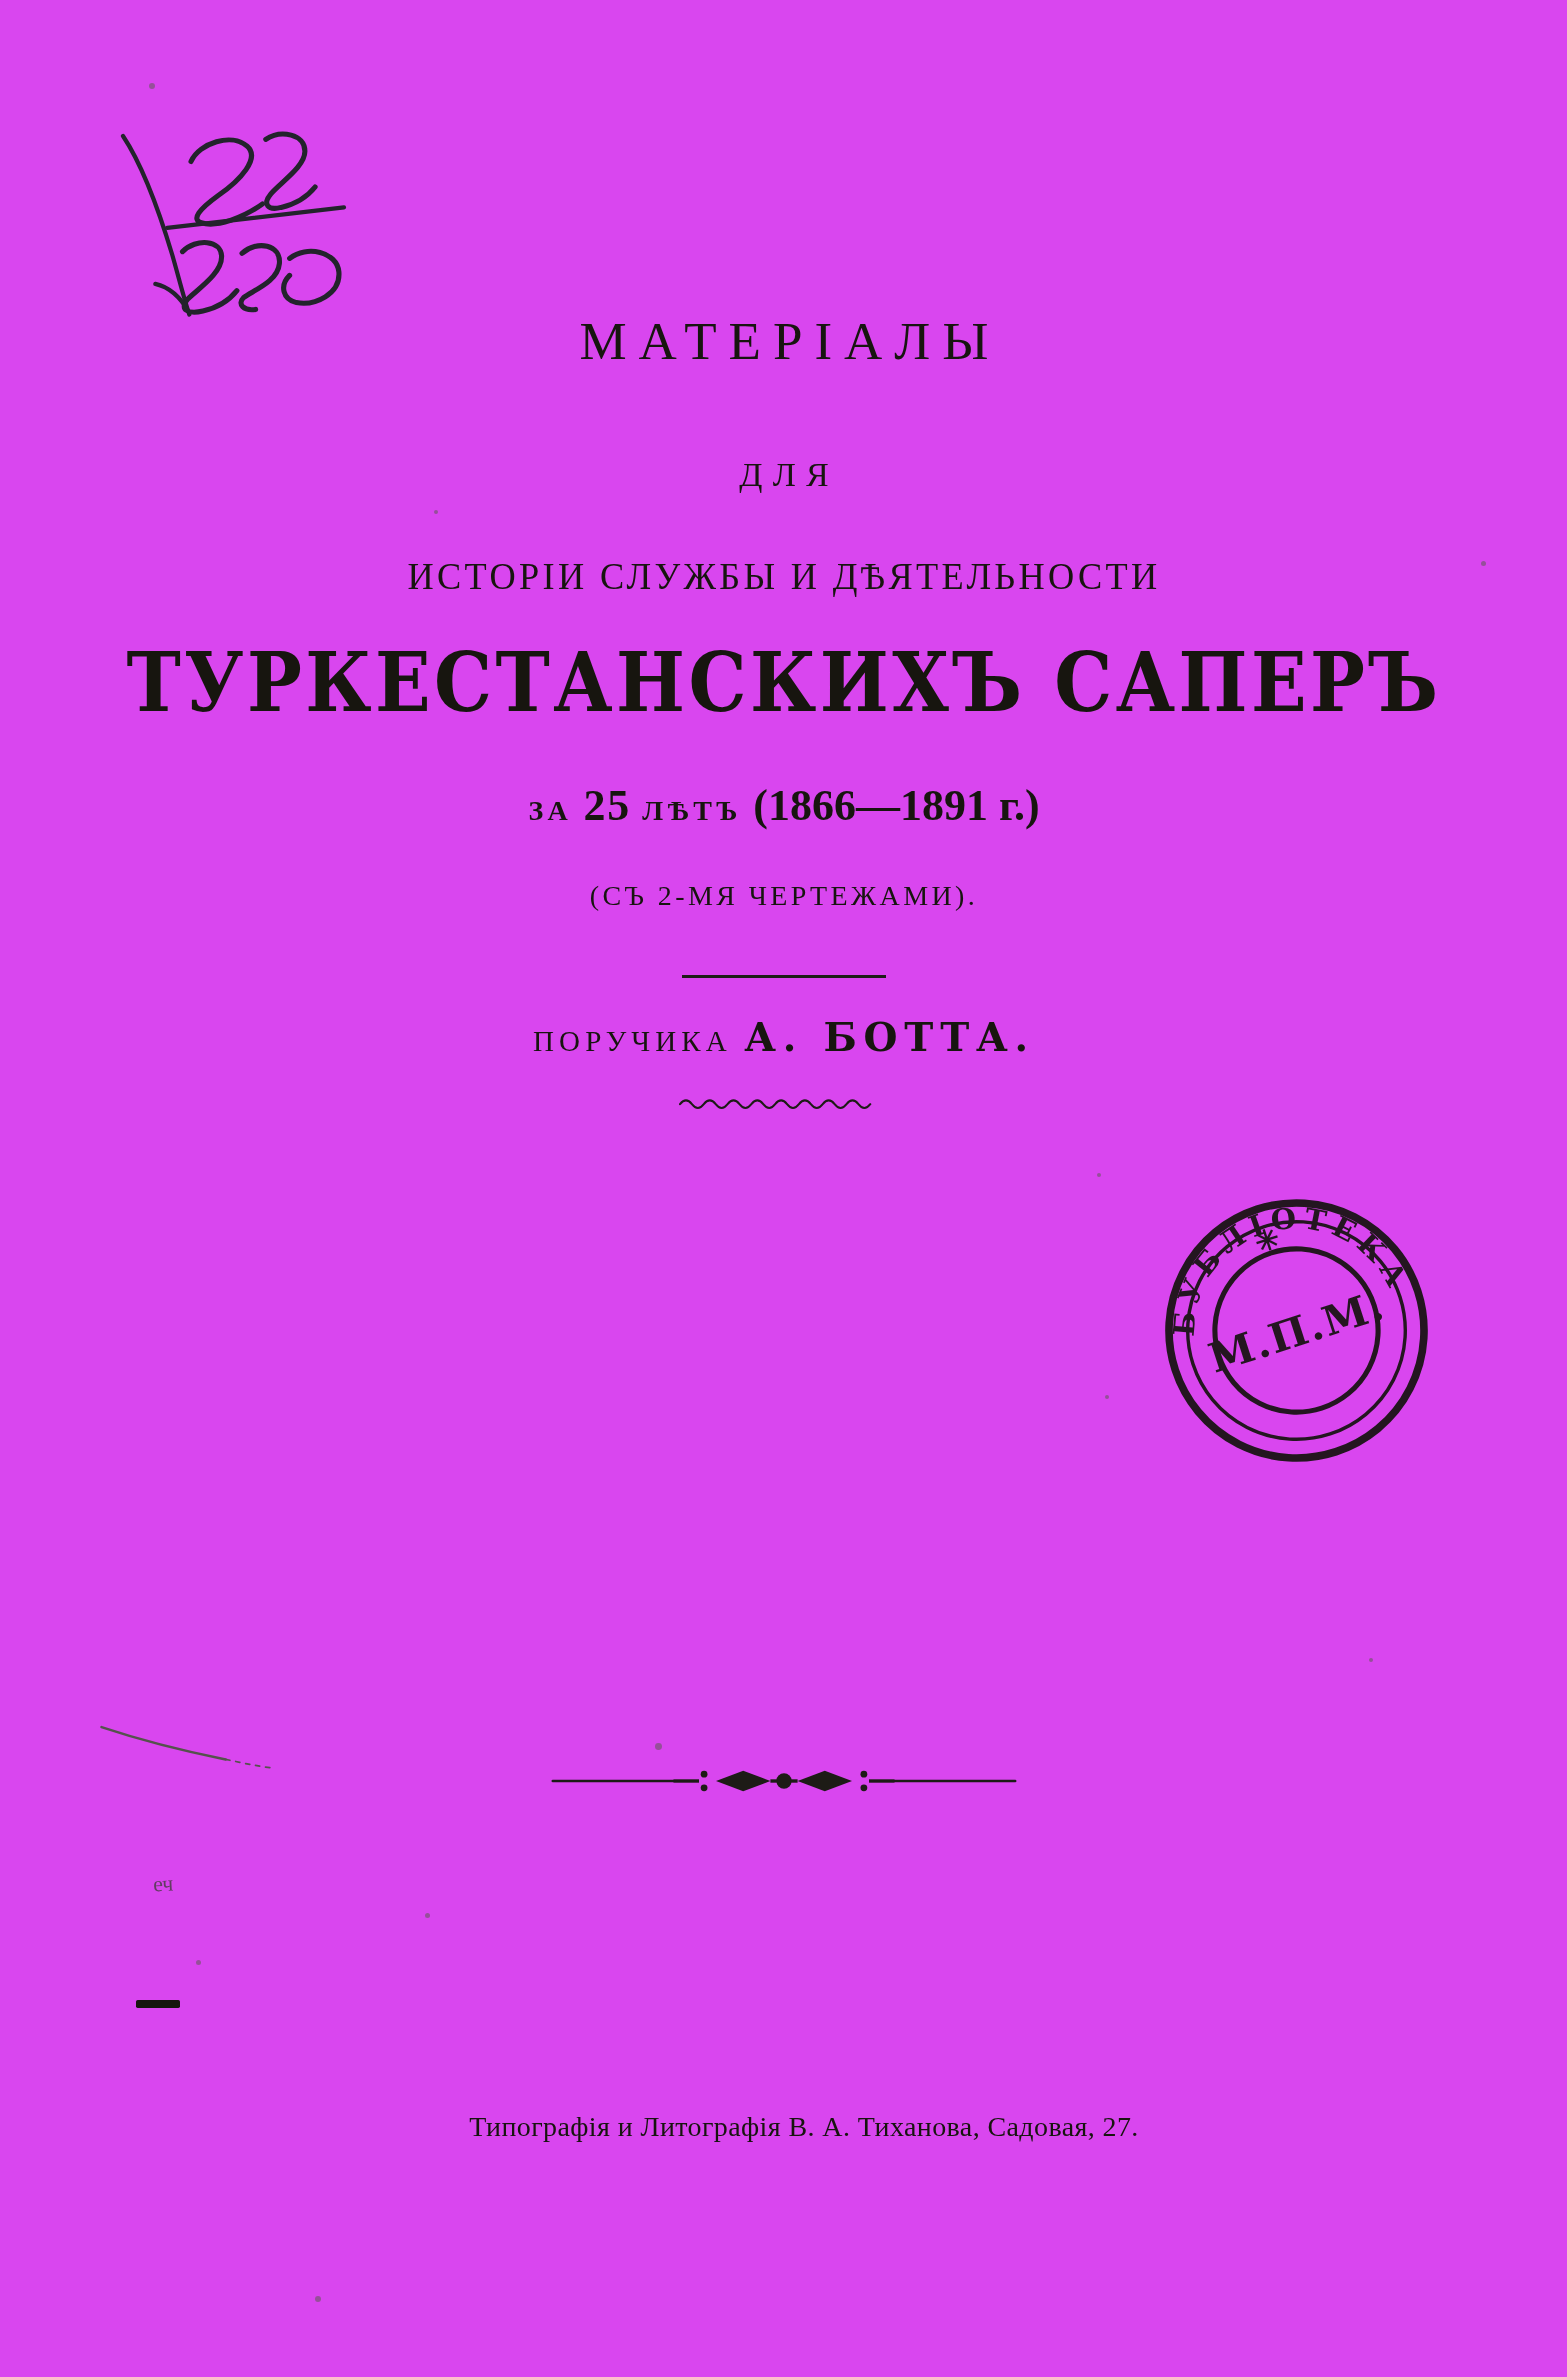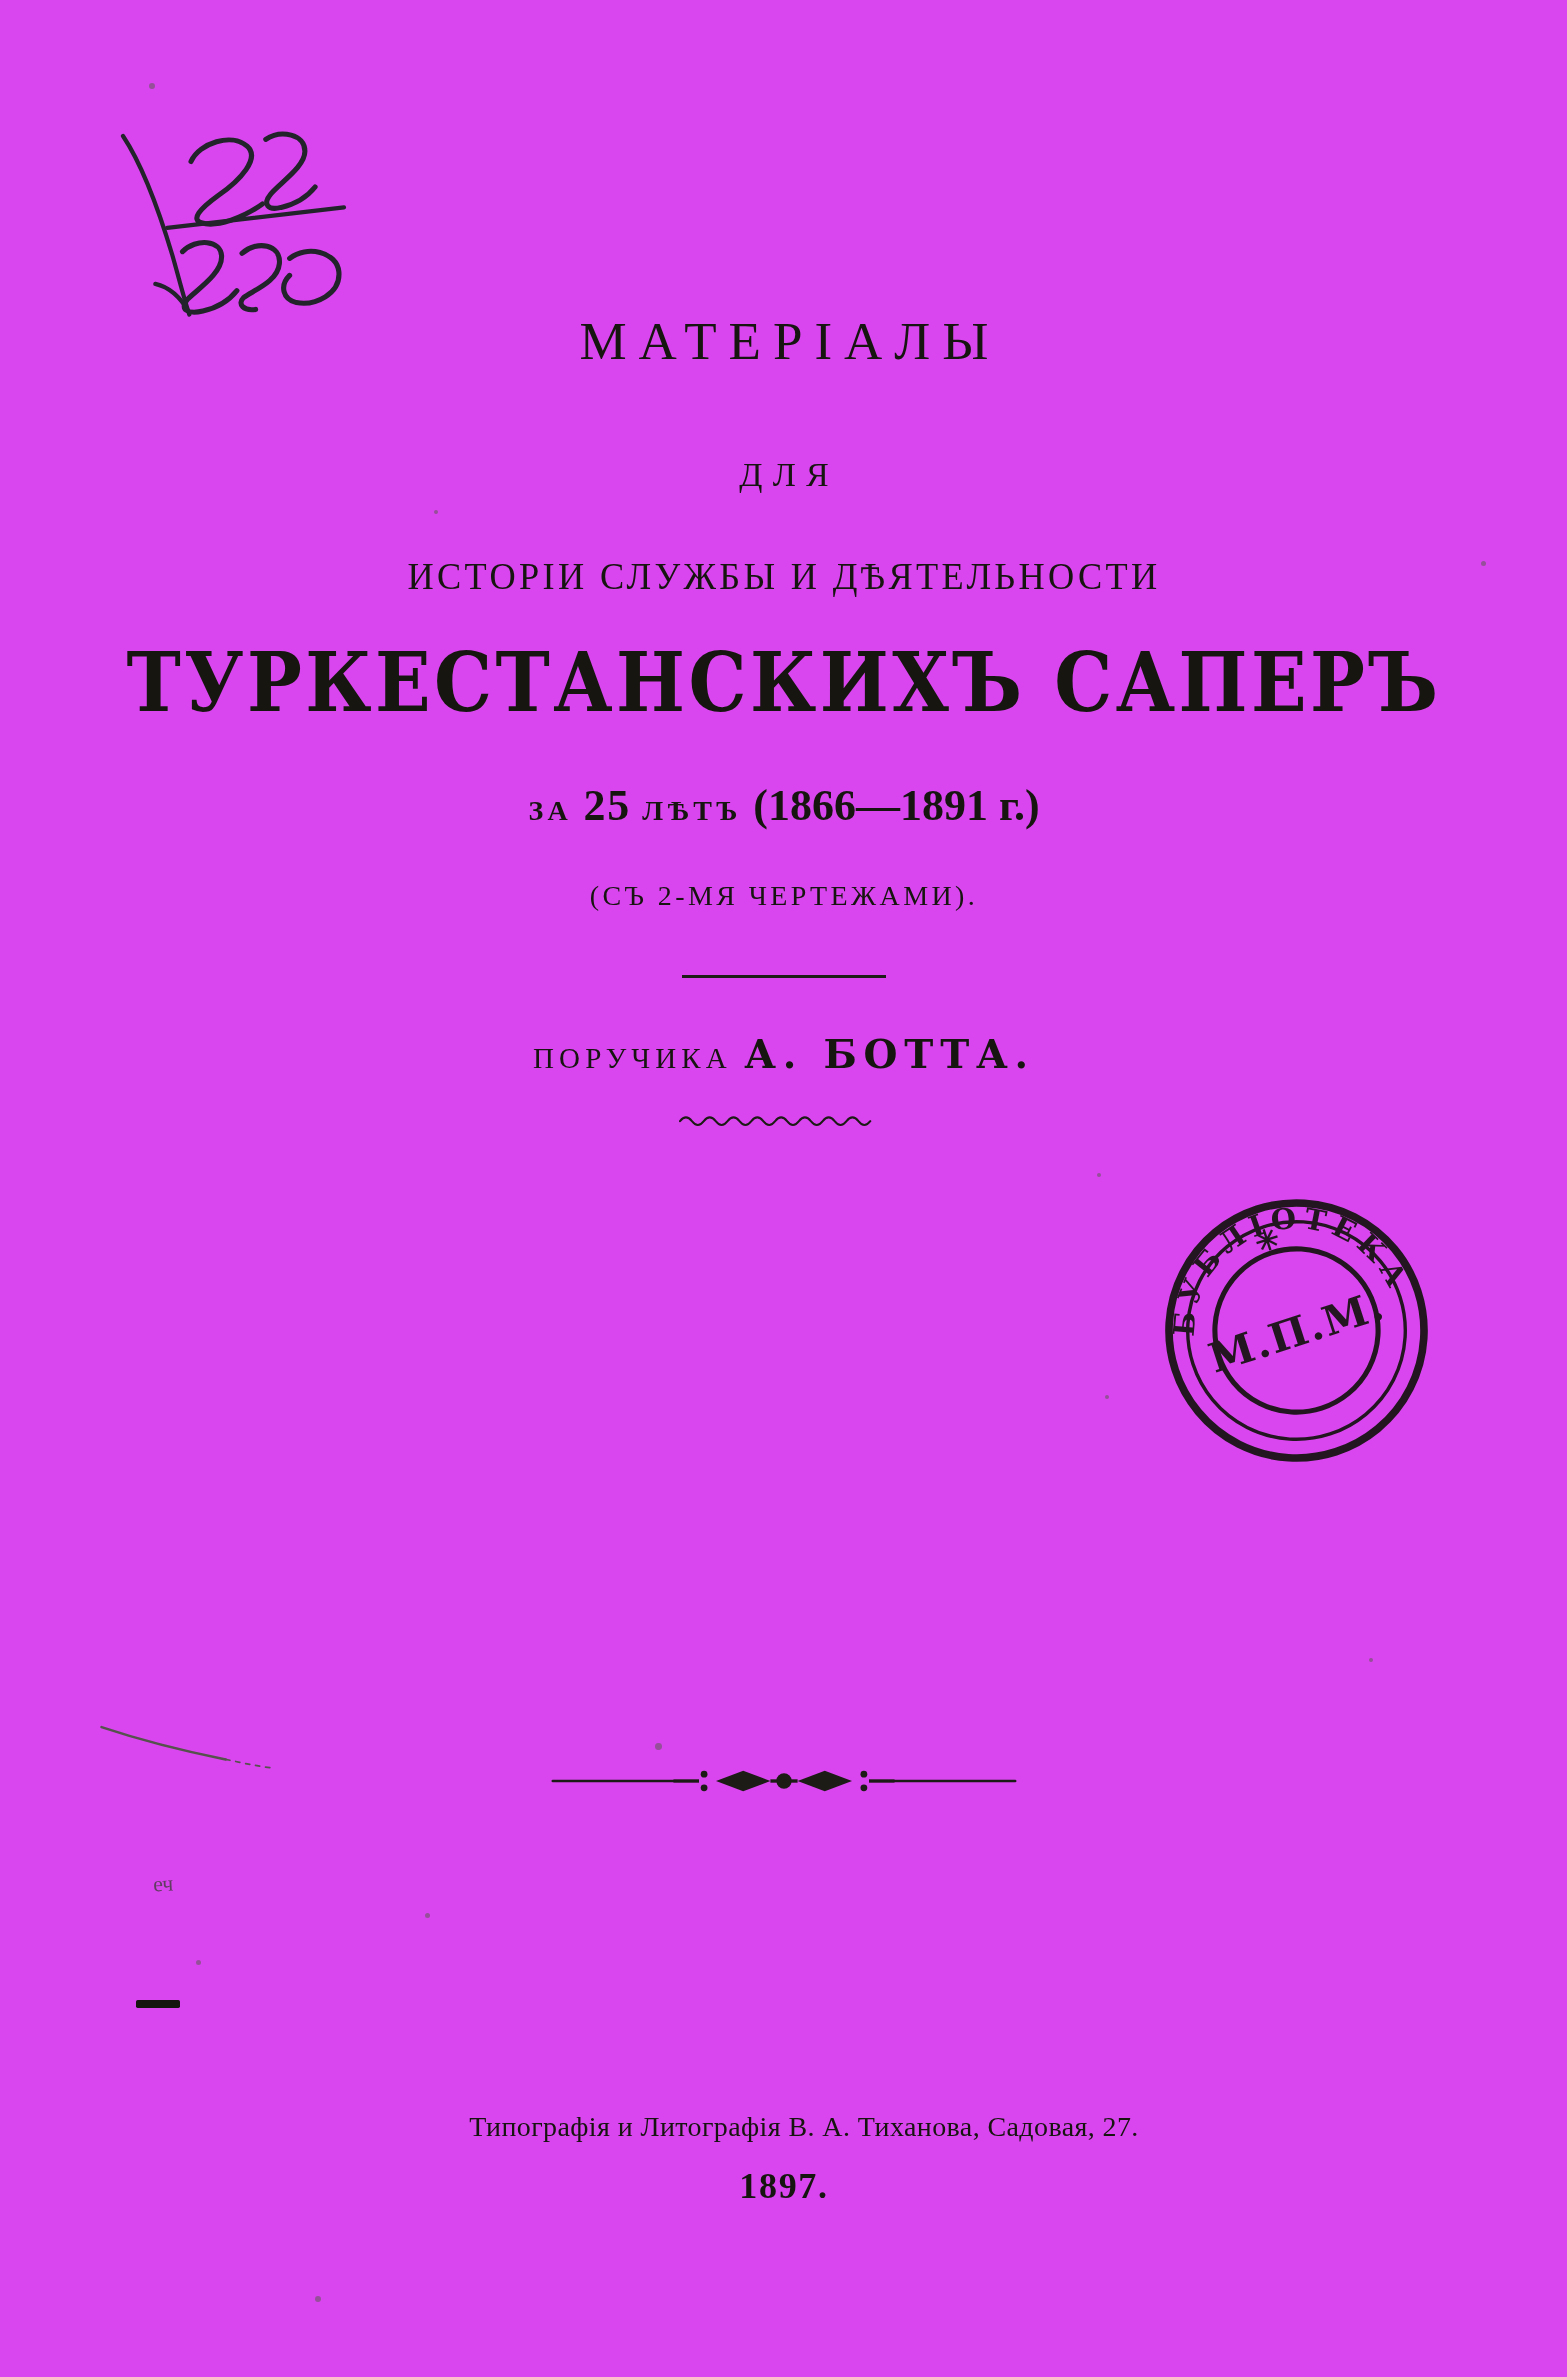--- a/index.html
+++ b/index.html
@@ -102,21 +102,21 @@
   }
 
   .rule {
     width: 204px;
     height: 2.6px;
     background: #1d1b16;
     margin: 63px auto 0 auto;
   }
 
   .t-author {
-    margin-top: 53px;
+    margin-top: 36px;
     font-size: 29px;
     letter-spacing: 5.1px;
   }
   .t-author .name {
     font-size: 39px;
     font-weight: 700;
     letter-spacing: 6.8px;
     font-family: "DejaVu Serif", "Liberation Serif", serif;
   }
 
@@ -291,21 +291,20 @@
     <svg width="183" height="51" viewBox="0 0 215 60" fill="none" xmlns="http://www.w3.org/2000/svg">
       <path d="M4 6 C 40 18, 90 32, 150 44" stroke="#55534c" stroke-width="3" stroke-linecap="round"></path>
       <path d="M150 44 C 170 48, 186 52, 205 54" stroke="#55534c" stroke-width="2" stroke-dasharray="5 7" stroke-linecap="round"></path>
     </svg>
   </div>
   <div class="pencil-word">еч</div>
   <div class="pencil-dash"></div>
 
   <div class="imprint">
     <div class="imp-press">Типографія и Литографія В. А. Тиханова, Садовая, 27.</div>
-    <div class="imp-year">1897.</div>
   </div>
 
   <div class="speck" style="left:149px;top:83px;width:6px;height:6px;"></div>
   <div class="speck" style="left:1481px;top:561px;width:5.1px;height:5.1px;"></div>
   <div class="speck" style="left:434px;top:510px;width:4.3px;height:4.3px;"></div>
   <div class="speck" style="left:655px;top:1743px;width:6.8px;height:6.8px;"></div>
   <div class="speck" style="left:1097px;top:1173px;width:4.3px;height:4.3px;"></div>
   <div class="speck" style="left:425px;top:1913px;width:5.1px;height:5.1px;"></div>
   <div class="speck" style="left:196px;top:1960px;width:5.1px;height:5.1px;"></div>
   <div class="speck" style="left:315px;top:2296px;width:6px;height:6px;"></div>

